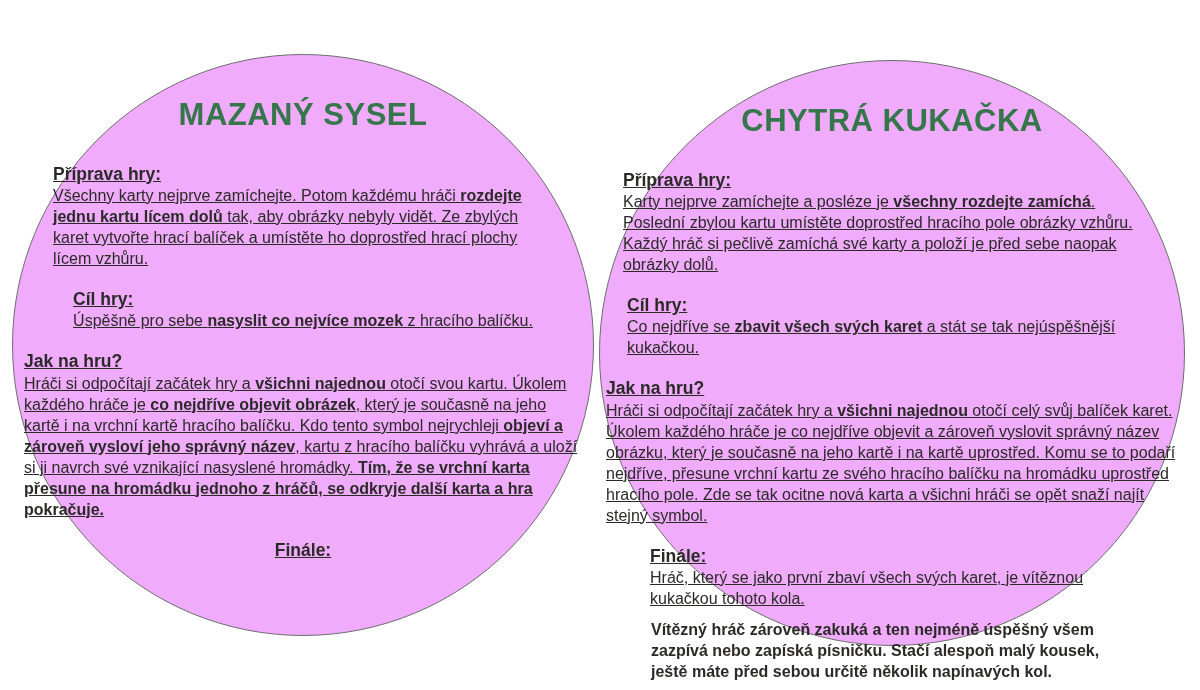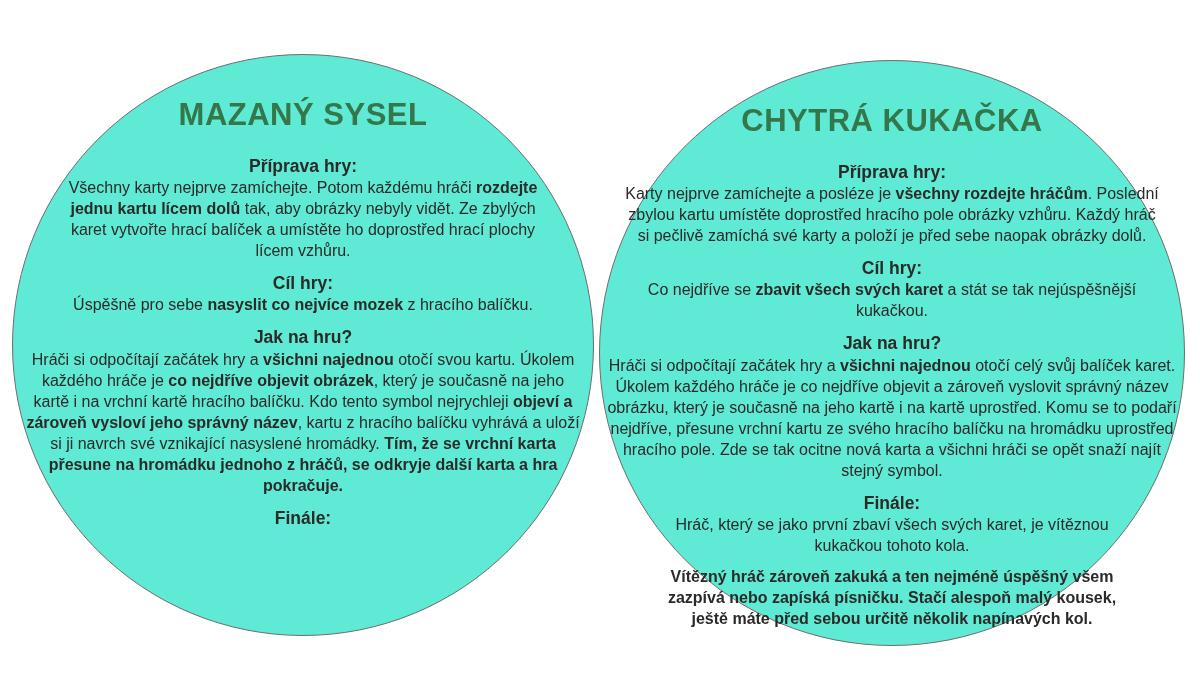--- a/index.html
+++ b/index.html
@@ -15,39 +15,39 @@
     font-family: "Liberation Sans", "DejaVu Sans", sans-serif;
     color: var(--text);
     position: relative;
     overflow: hidden;
   }
   .sheet { position: absolute; inset: 0; }
   .circle {
     position: absolute;
     border-radius: 50%;
     border: 1px solid var(--line);
-    text-align: center;
-    background: #5eead4;
+    text-align: left;
+    background: #f0abfc;
   }
   .circle-left  { left: 12px;  top: 54px; width: 582px; height: 582px; }
   .circle-right { left: 599px; top: 60px; width: 586px; height: 586px; }
   .inner {
     width: 100%; height: 100%;
     padding-top: 44px;
     display: flex; flex-direction: column; align-items: center;
   }
   .title {
     margin: 0 0 12px 0;
     font-size: 31px;
     font-weight: 700;
     letter-spacing: 0.5px;
     color: var(--accent);
     line-height: 1.05;
   }
-  .sec { margin-top: 12px; }
+  .sec { margin-top: 20px; text-decoration: underline; }
   .h {
     margin: 0;
     font-size: 17.5px;
     font-weight: 700;
     line-height: 1.22;
   }
   .t {
     margin: 0 auto;
     font-size: 16px;
     line-height: 21px;
@@ -97,21 +97,21 @@
 
     </div>
   </section>
 
   <section class="circle circle-right">
     <div class="inner">
       <h1 class="title">CHYTRÁ KUKAČKA</h1>
 
       <div class="sec sec1">
         <h2 class="h">Příprava hry:</h2>
-        <p class="t"><span>Karty nejprve zamíchejte a posléze je </span><span class="b">všechny rozdejte hráčům</span><span>. Poslední zbylou kartu umístěte doprostřed hracího pole obrázky vzhůru. Každý hráč si pečlivě zamíchá své karty a položí je před sebe naopak obrázky dolů.</span></p>
+        <p class="t"><span>Karty nejprve zamíchejte a posléze je </span><span class="b">všechny rozdejte zamíchá</span><span>. Poslední zbylou kartu umístěte doprostřed hracího pole obrázky vzhůru. Každý hráč si pečlivě zamíchá své karty a položí je před sebe naopak obrázky dolů.</span></p>
       </div>
 
       <div class="sec sec2">
         <h2 class="h">Cíl hry:</h2>
         <p class="t"><span>Co nejdříve se </span><span class="b">zbavit všech svých karet</span><span> a stát se tak nejúspěšnější kukačkou.</span></p>
       </div>
 
       <div class="sec sec3">
         <h2 class="h">Jak na hru?</h2>
         <p class="t"><span>Hráči si odpočítají začátek hry a </span><span class="b">všichni najednou</span><span> otočí celý svůj balíček karet. Úkolem každého hráče je co nejdříve objevit a zároveň vyslovit správný název obrázku, který je současně na jeho kartě i na kartě uprostřed. Komu se to podaří nejdříve, přesune vrchní kartu ze svého hracího balíčku na hromádku uprostřed hracího pole. Zde se tak ocitne nová karta a všichni hráči se opět snaží najít stejný symbol.</span></p>

